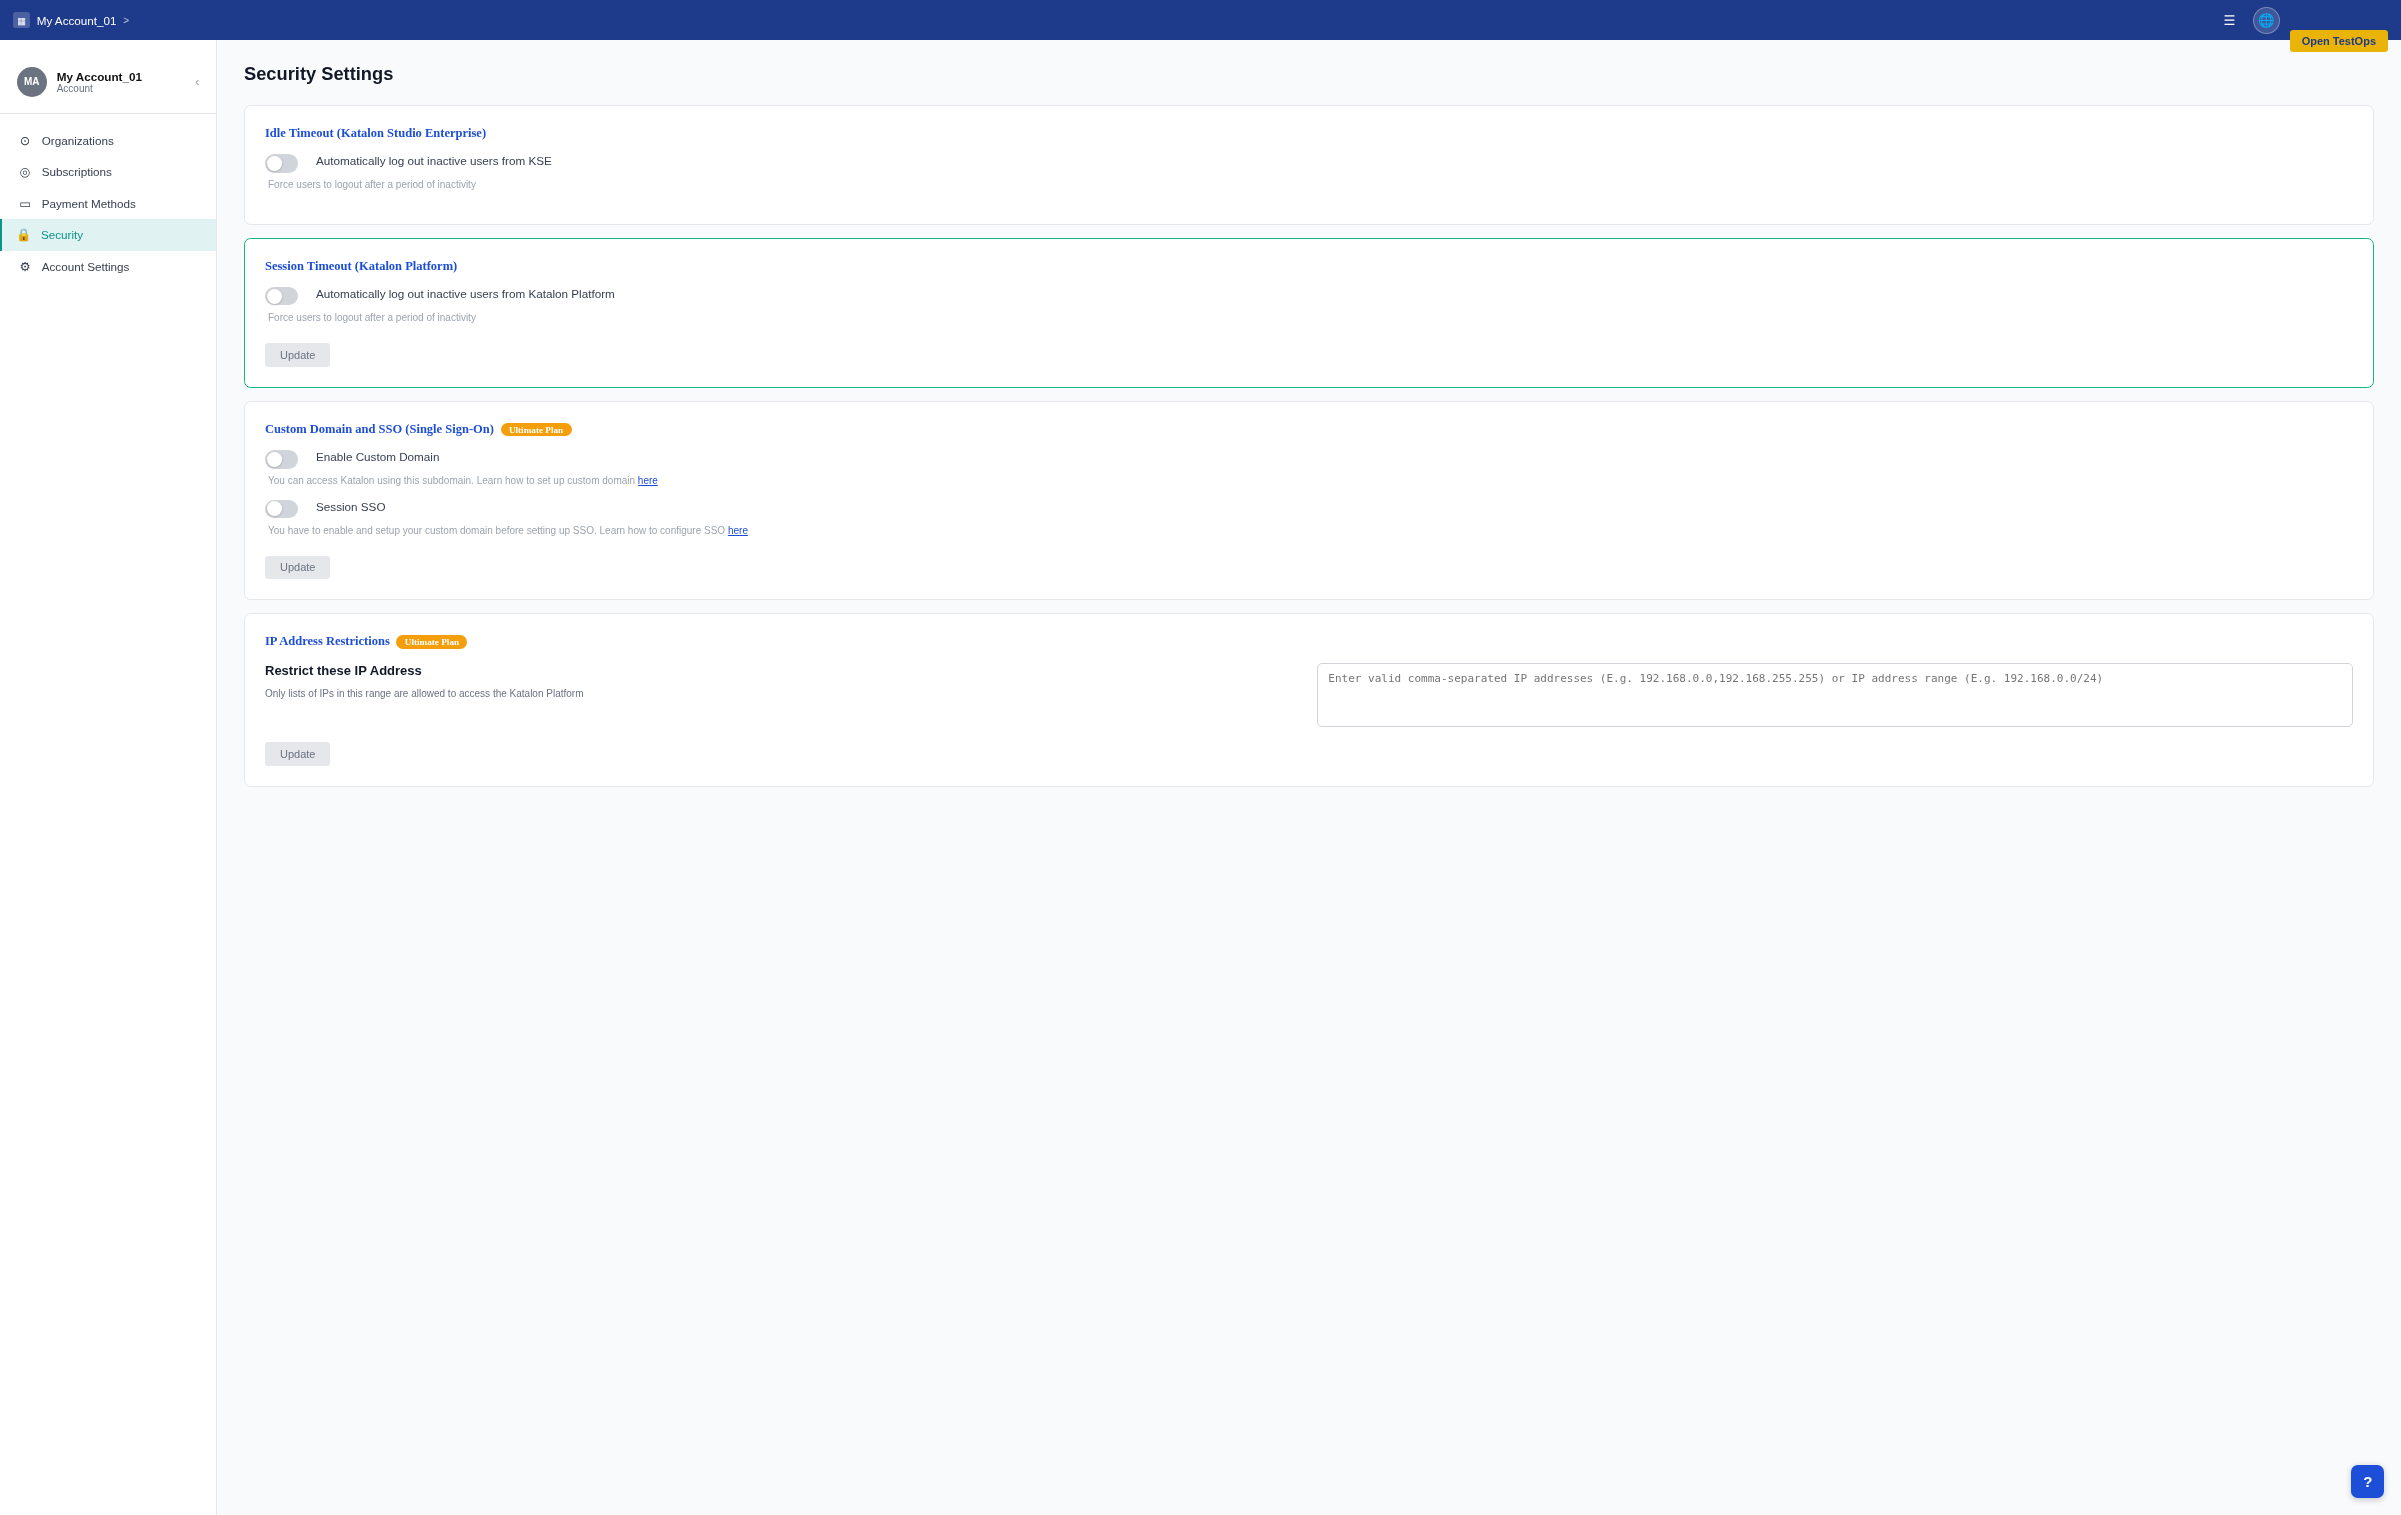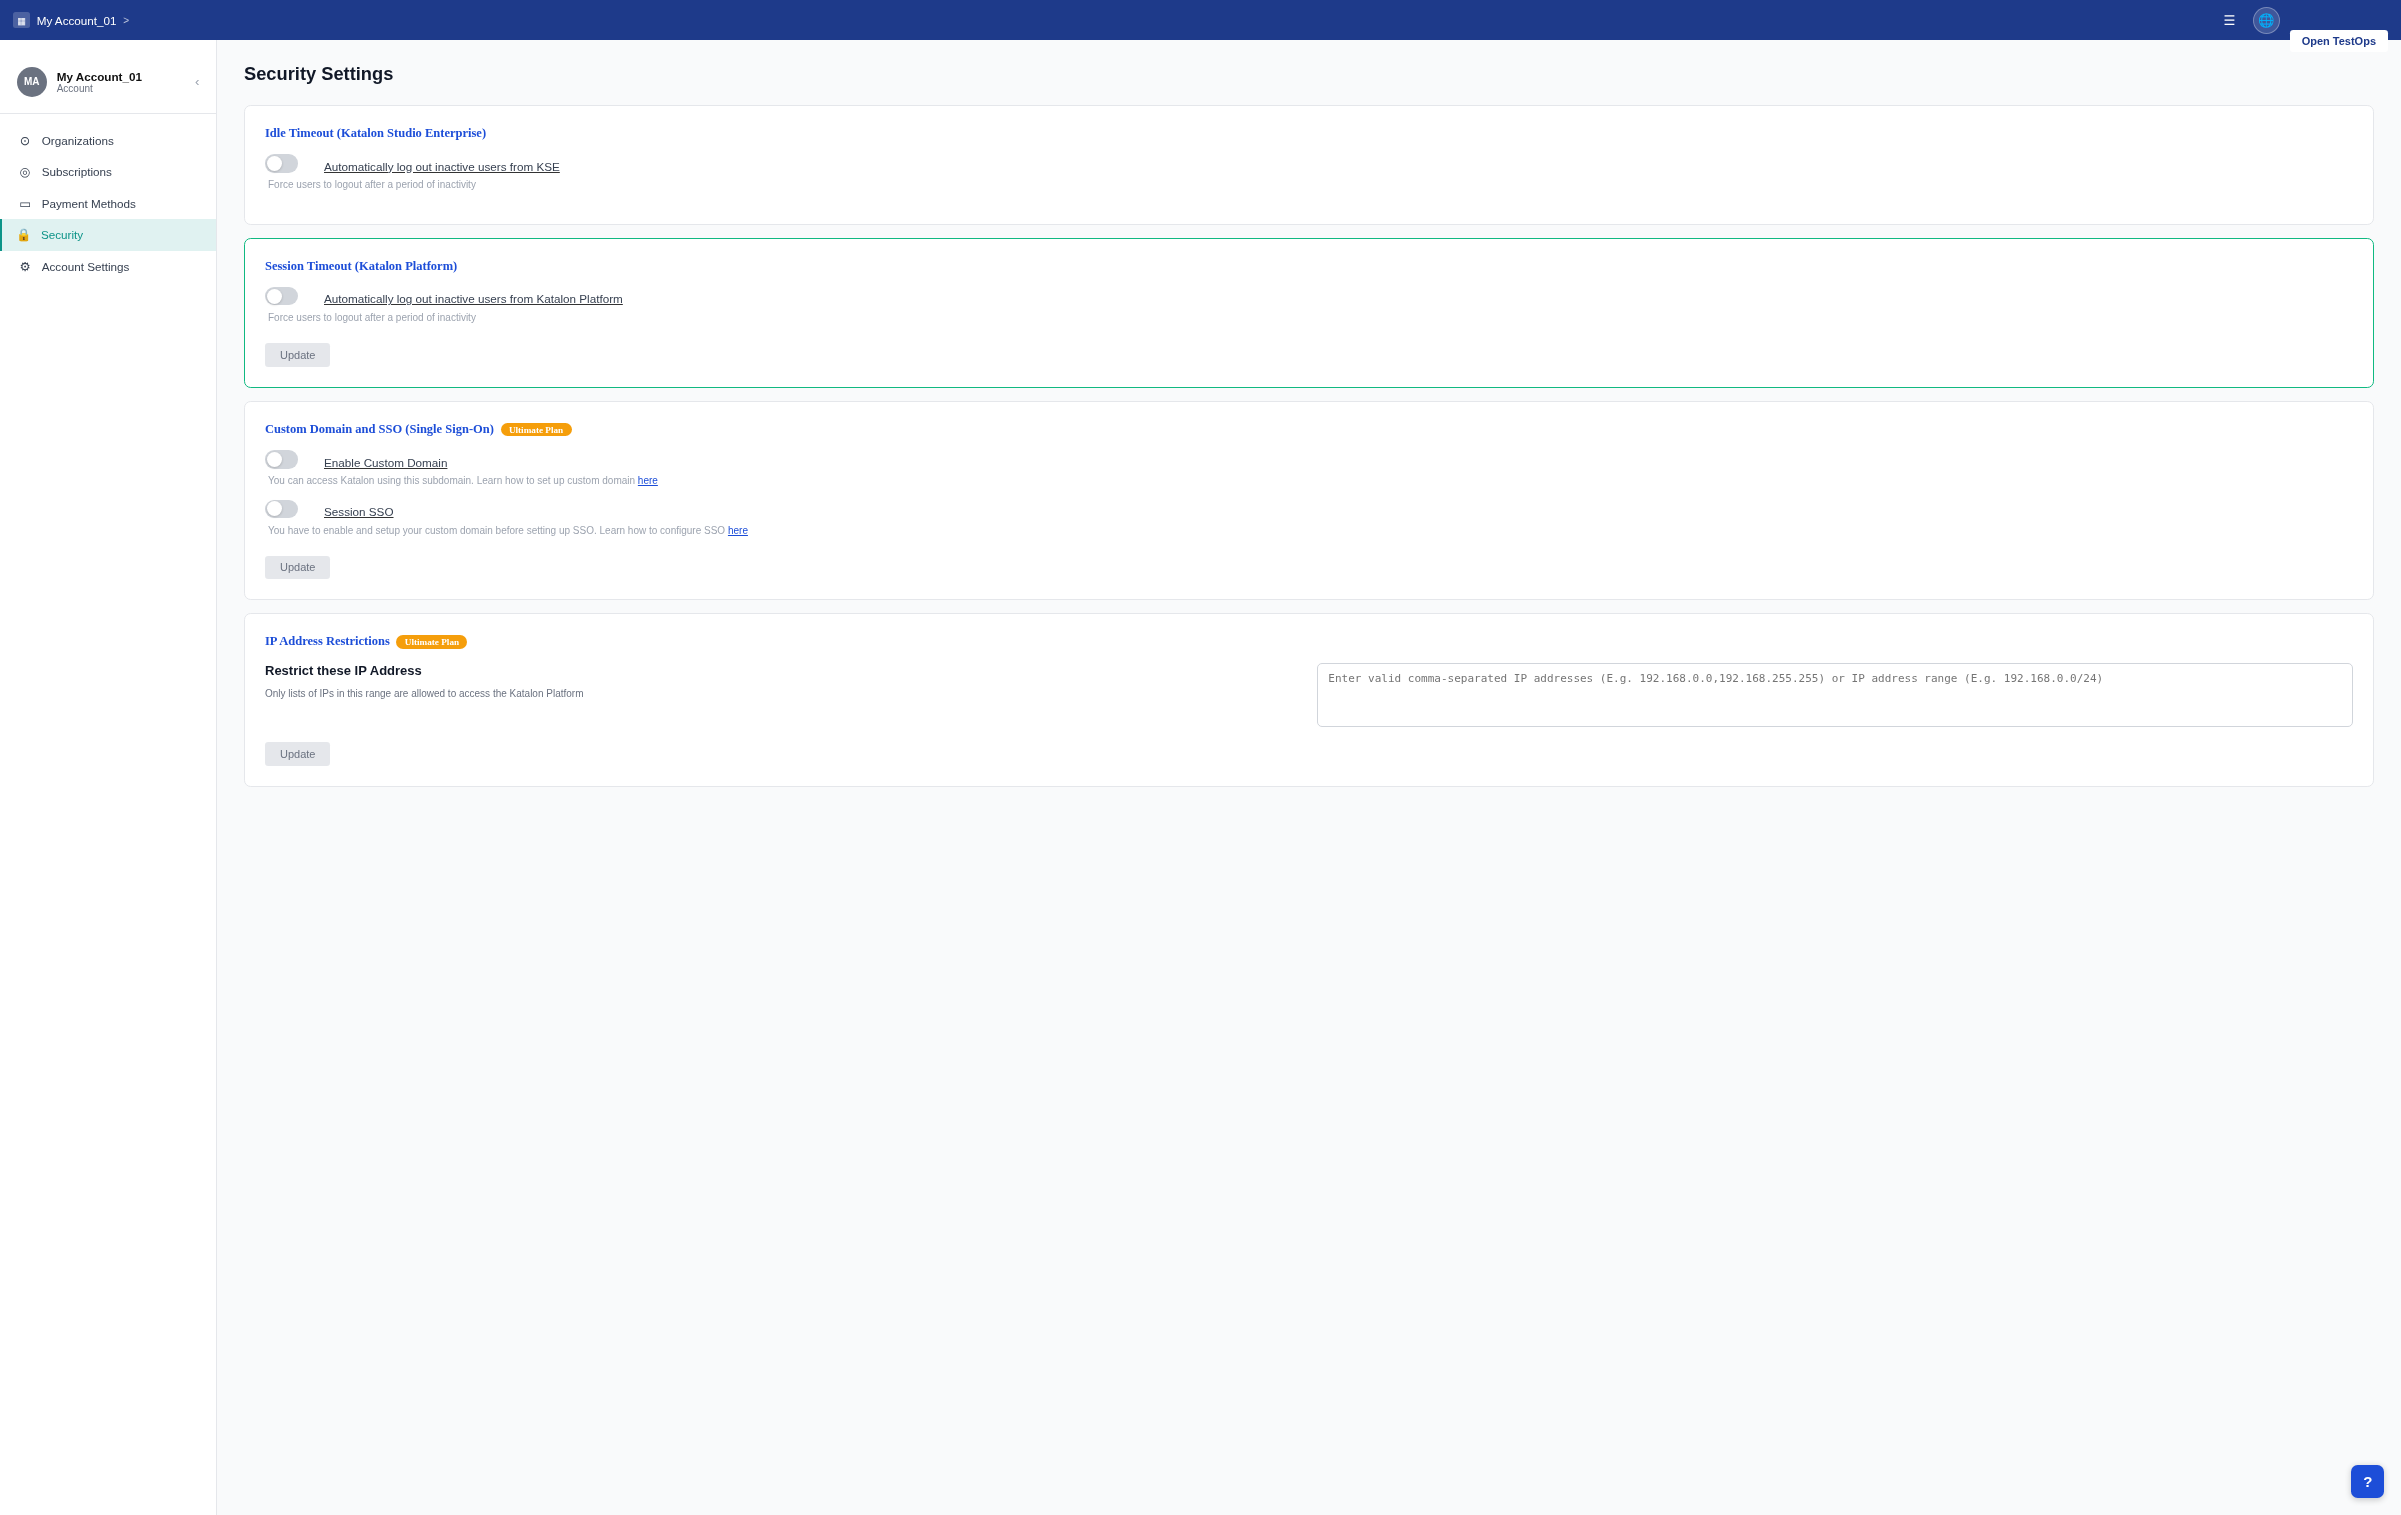--- a/index.html
+++ b/index.html
@@ -45,21 +45,21 @@
     .topnav-right .globe-btn {
       width: 27px; height: 27px;
       border-radius: 50%;
       background: rgba(255,255,255,0.15);
       display: flex; align-items: center; justify-content: center;
       color: white; cursor: pointer; font-size: 13.3px;
       border: 1.7px solid rgba(255,255,255,0.3);
       overflow: hidden;
     }
     .open-testops-btn {
-      background: #ffffff;
+      background: #eab308;
       color: #1e3a8a;
       border: none;
       padding: 5px 11.7px;
       border-radius: 3.3px;
       font-size: 11px;
       font-weight: 600;
       cursor: pointer;
       margin-top: 41px;
     }
 
@@ -177,24 +177,23 @@
       border-radius: 10px;
       font-size: 9.2px;
       font-weight: 700;
       background: #f59e0b;
       color: white;
     }
 
     
     .toggle-row {
       display: flex;
-      align-items: flex-end;
-      gap: 26px;
+      align-items: flex-start;
+      gap: 18px;
       margin-bottom: 6.7px;
-      text-decoration: underline;
     }
     .toggle {
       width: 33px; height: 18.3px;
       background: #d1d5db;
       border-radius: 9.2px;
       position: relative;
       cursor: pointer;
       flex-shrink: 0;
     }
     .toggle::after {

